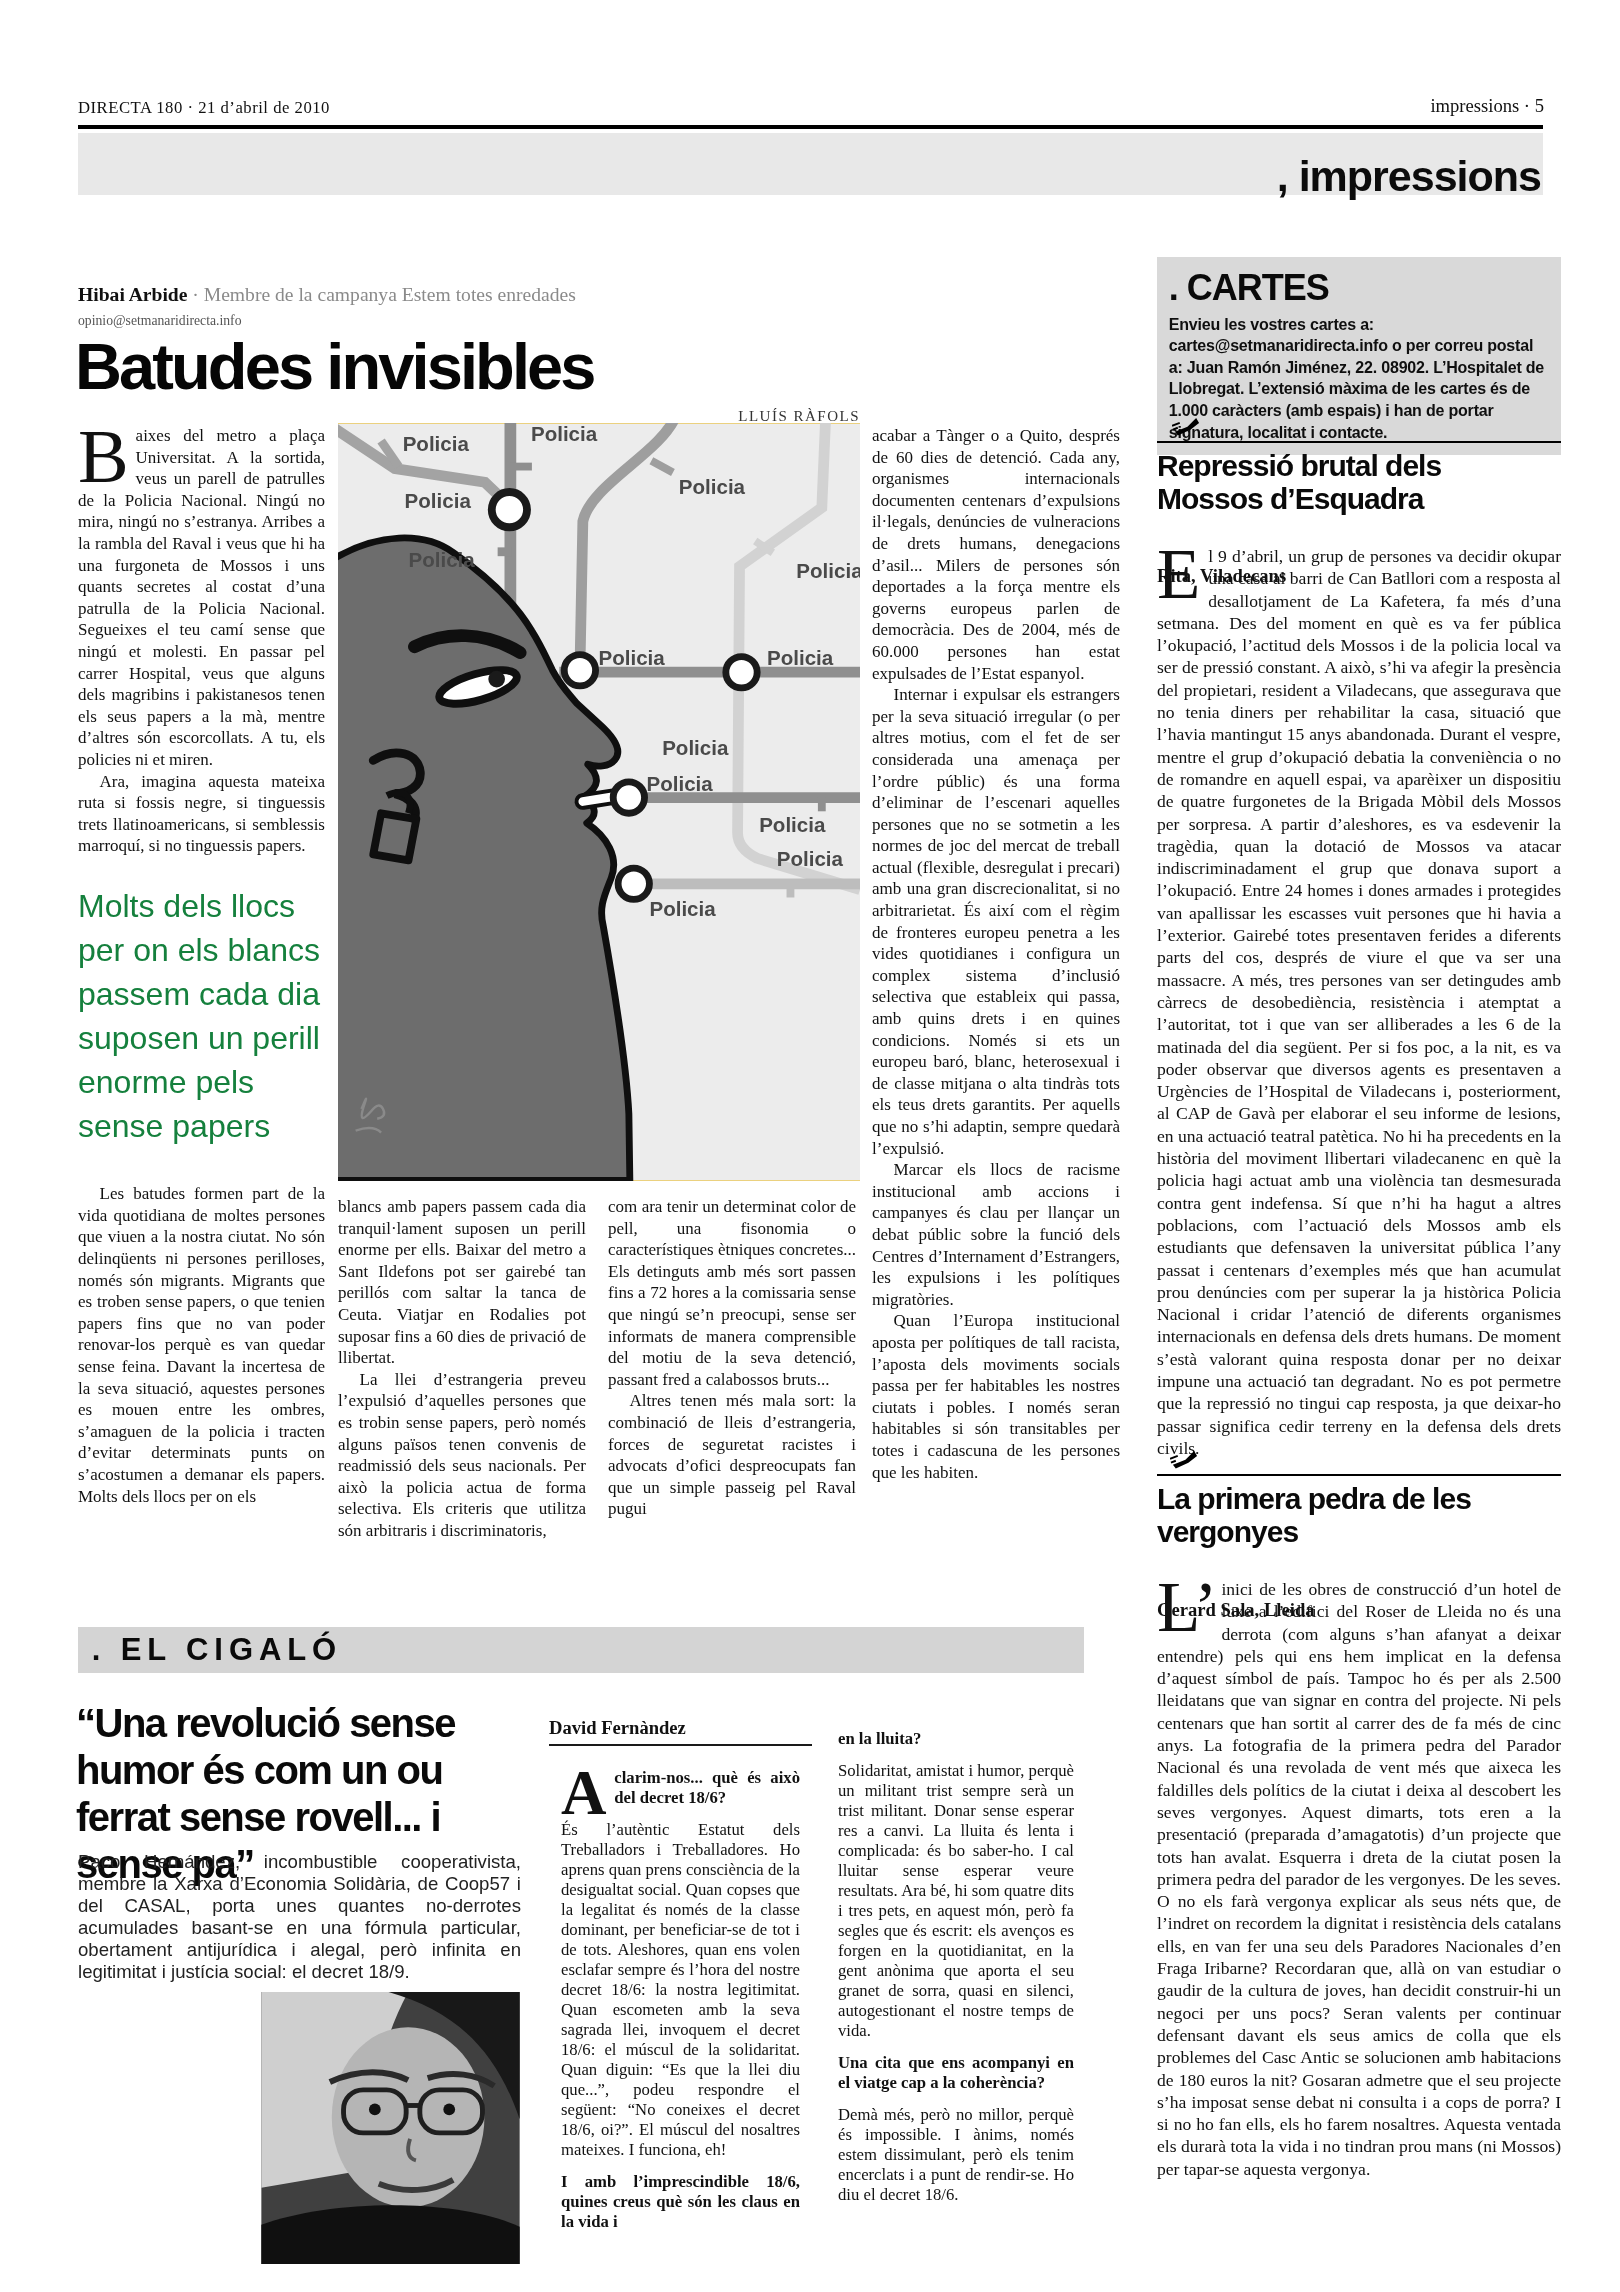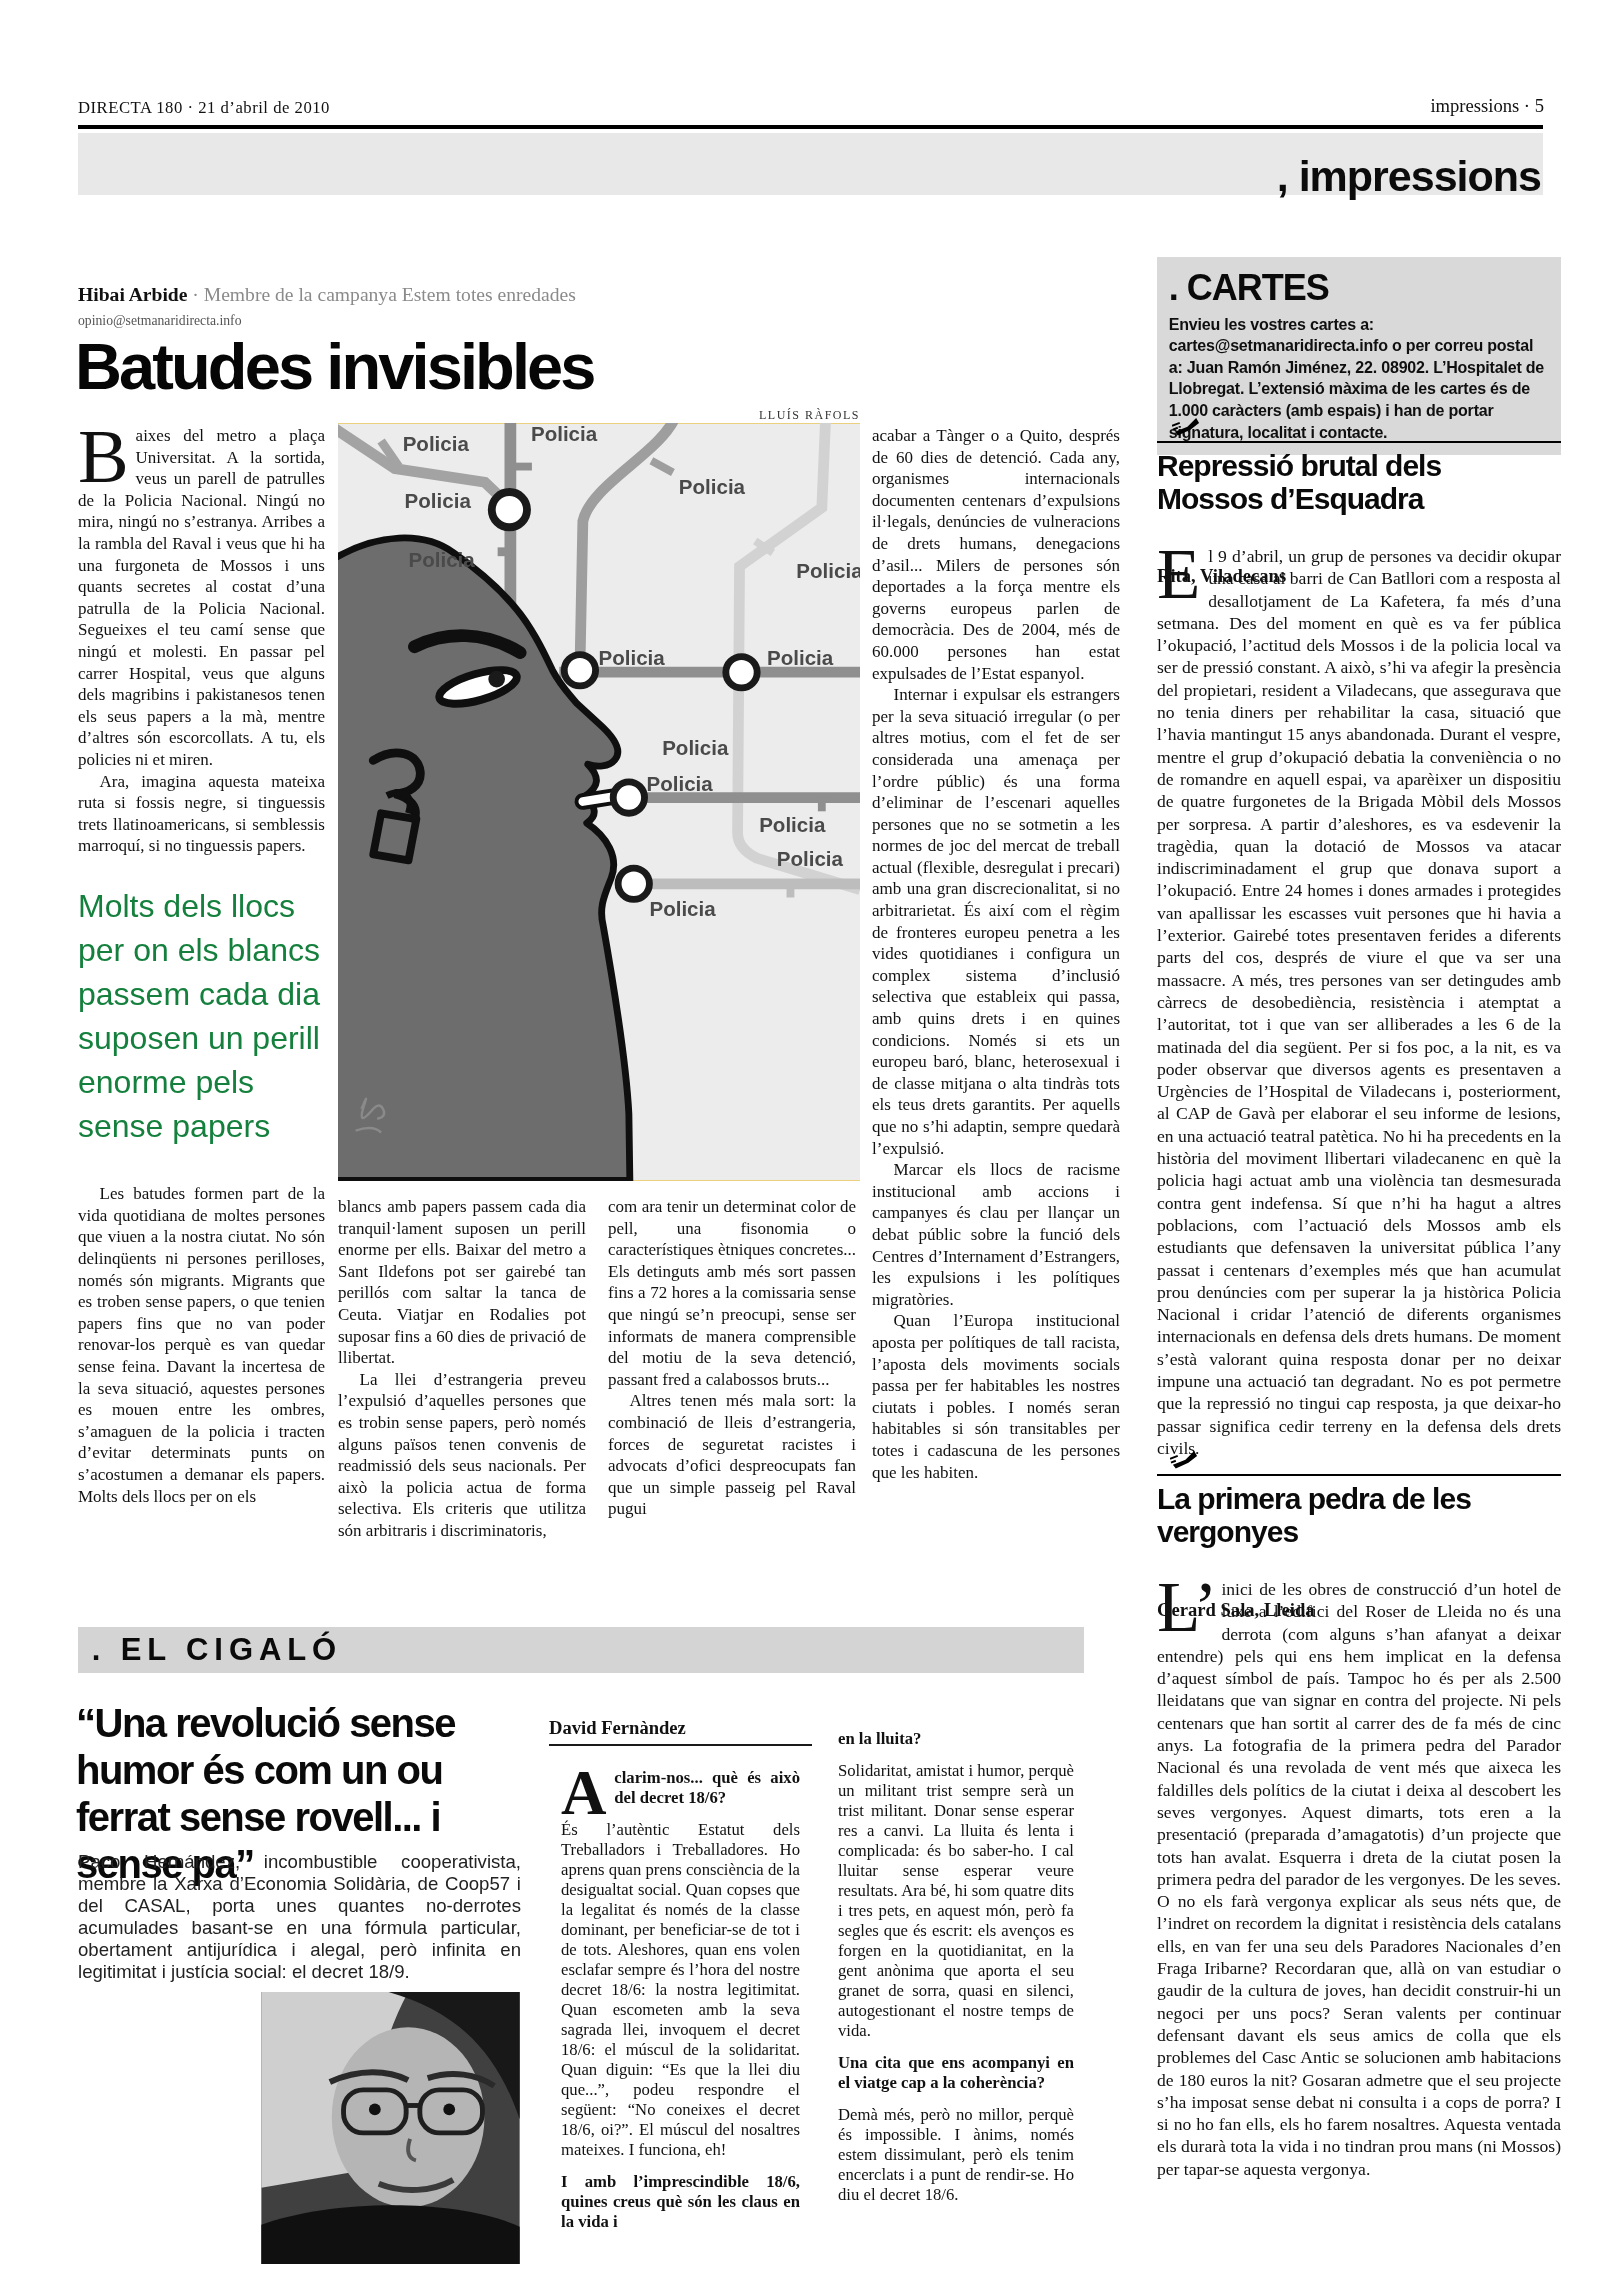--- a/index.html
+++ b/index.html
@@ -31,21 +31,21 @@
   .p-ind { text-indent:21.6px; }
   .dc { float:left; font-weight:normal; }
   .dc-b { font-size:76px; line-height:59px; padding:2px 6.9px 0 0; }
   .dc-e { font-size:71px; line-height:55px; padding:2px 7.8px 0 0; }
   .dc-l { font-size:71px; line-height:55px; padding:2px 3.9px 0 0; }
   .dc-a { font-size:63px; line-height:47px; padding:2px 7.8px 0 0; font-weight:bold; }
 
   .pullquote { font-family:"Liberation Sans",sans-serif; font-size:32px; line-height:44px;
                color:#15803d; text-align:left; margin:27.4px 0 35px 0; }
 
-  .illo-credit { left:338px; top:408px; width:522px; text-align:right; font-size:12px;
+  .illo-credit { left:338px; top:408px; width:522px; text-align:right; font-size:15px;
                  letter-spacing:1.5px; color:#333; }
   .illo { left:338px; top:423px; width:522px; height:758px; overflow:hidden; background:#eab308; }
 
   
   .cartes-box { left:1157px; top:257px; width:404px; background:#d9d9d9; padding:9.8px 11.8px 11.8px 11.8px; }
   .cartes-title { font-family:"Liberation Sans",sans-serif; font-weight:bold; font-size:36px;
                   letter-spacing:-1px; color:#0a0a0a; }
   .cartes-info { margin-top:4.9px; font-family:"Liberation Sans",sans-serif; font-weight:bold;
                  font-size:16px; line-height:21.6px; letter-spacing:-0.2px; color:#0f0f0f; }
   .pen { position:absolute; width:29px; height:21.6px; }

